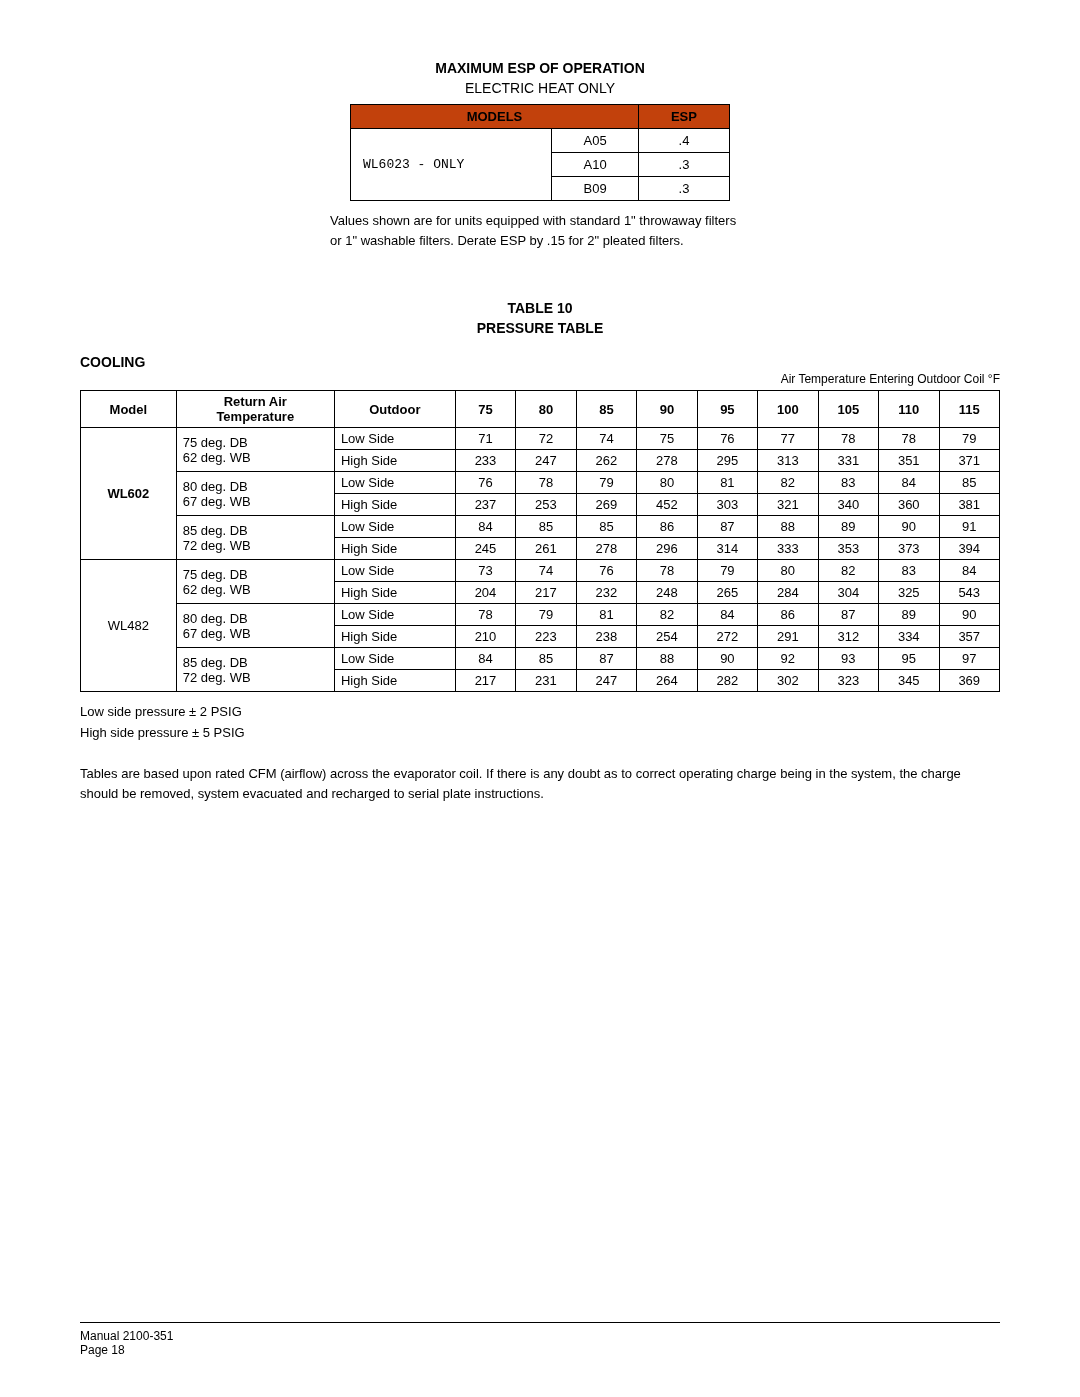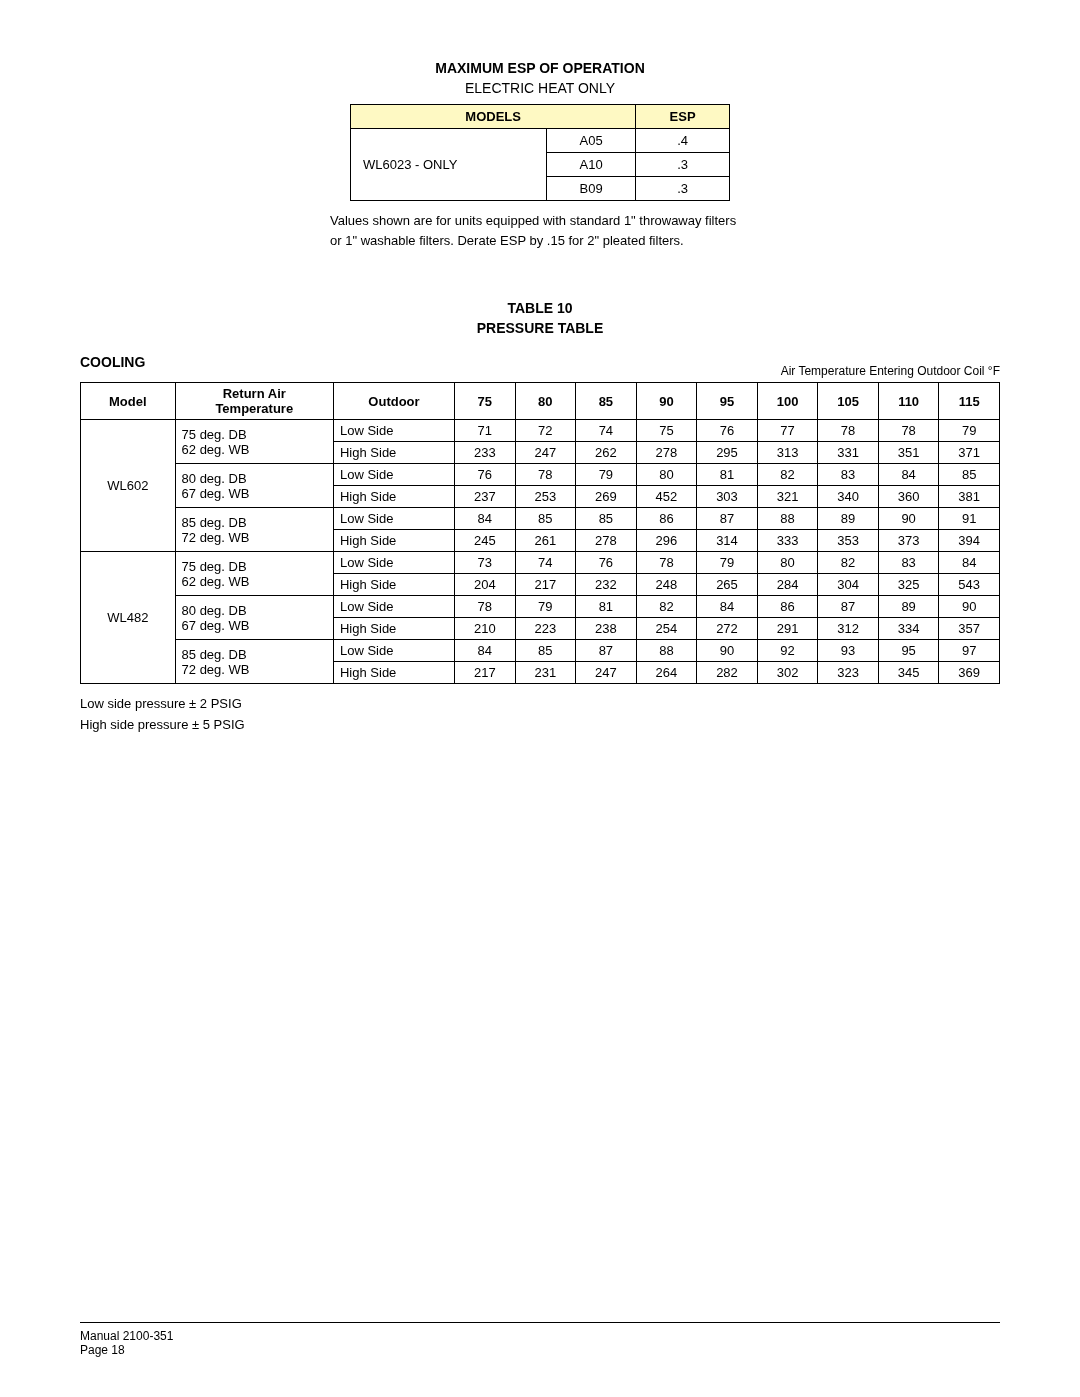--- a/index.html
+++ b/index.html
@@ -34,21 +34,21 @@
       min-width: 380px;
     }
     .table9 th, .table9 td {
       border: 1px solid #000;
       padding: 4px 16px;
       text-align: center;
       font-size: 13px;
     }
     .table9 th {
       font-weight: bold;
-      background: #fef9c3;
+      background: #c2410c;
     }
     .table9-note {
       text-align: left;
       margin: 10px auto 0 auto;
       max-width: 420px;
       font-size: 13px;
       line-height: 1.5;
     }
 
     
@@ -63,21 +63,21 @@
     }
     .table10-subtitle {
       text-align: center;
       font-weight: bold;
       font-size: 14px;
       margin-bottom: 18px;
     }
     .cooling-label {
       font-weight: bold;
       font-size: 14px;
-      margin-bottom: 8px;
+      margin-bottom: 16px;
     }
     .cooling-temp-label {
       text-align: right;
       font-size: 12px;
     }
     .table10 {
       border-collapse: collapse;
       width: 100%;
     }
     .table10 th, .table10 td {
@@ -127,21 +127,21 @@
 
   <table class="table9">
     <thead>
       <tr>
         <th colspan="2">MODELS</th>
         <th>ESP</th>
       </tr>
     </thead>
     <tbody id="table9-body">
     <tr>
-          <td rowspan="3" style="text-align: left; padding-left: 12px;">WL6023 - ONLY</td>
+          <td rowspan="3" style="text-align: left; padding-left: 12px; font-family: Liberation Mono, monospace;">WL6023 - ONLY</td>
           <td>A05</td>
           <td>.4</td>
         </tr>
         <tr>
           <td>A10</td>
           <td>.3</td>
         </tr>
         <tr>
           <td>B09</td>
           <td>.3</td>
@@ -173,21 +173,21 @@
         <th>90</th>
         <th>95</th>
         <th>100</th>
         <th>105</th>
         <th>110</th>
         <th>115</th>
       </tr>
     </thead>
     <tbody id="table10-body">
     <tr class="data-row">
-          <td rowspan="6" style="font-weight: normal; text-align: center;">WL602</td>
+          <td rowspan="6" style="font-weight: bold; text-align: center;">WL602</td>
           <td rowspan="2" style="text-align: left;">75 deg. DB<br>62 deg. WB</td>
           <td style="text-align: left;">Low Side</td>
           <td>71</td>
           <td>72</td>
           <td>74</td>
           <td>75</td>
           <td>76</td>
           <td>77</td>
           <td>78</td>
           <td>78</td>
@@ -332,19 +332,20 @@
           <td>369</td>
         </tr>
       </tbody>
   </table>
 
   <div class="table10-notes">
     <div>Low side pressure  ± 2 PSIG</div>
     <div>High side pressure  ± 5 PSIG</div>
   </div>
 
+  <div class="table10-paragraph">Tables are based upon rated CFM (airflow) across the evaporator coil.  If there is any doubt as to correct operating charge being in the system, the charge should be removed, system evacuated and recharged to serial plate instructions.</div>
 </div>
 
 <div class="footer">
   <div class="footer-line"></div>
   <div class="footer-text">Manual  2100-351</div>
   <div class="footer-text">Page  18</div>
 </div>
 
 </body></html>

